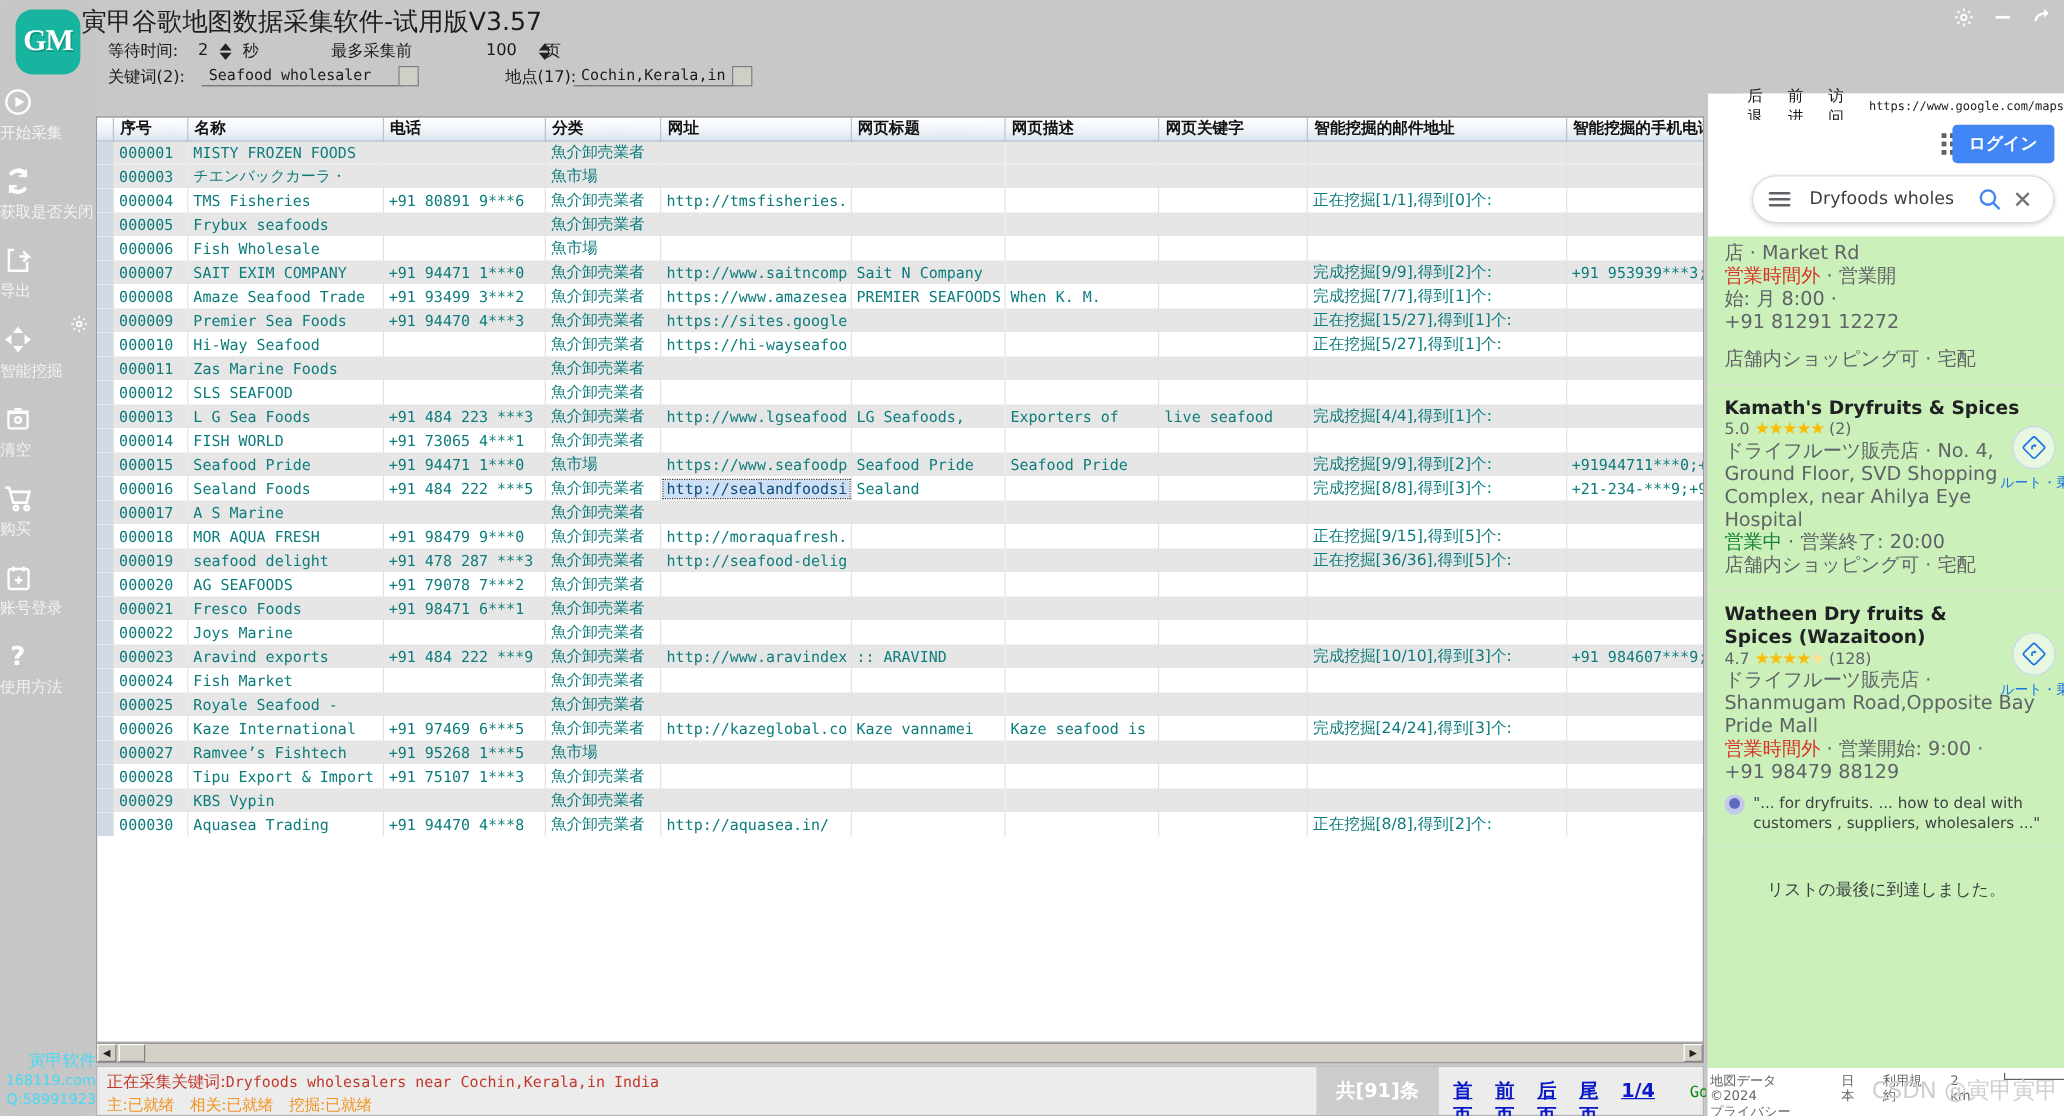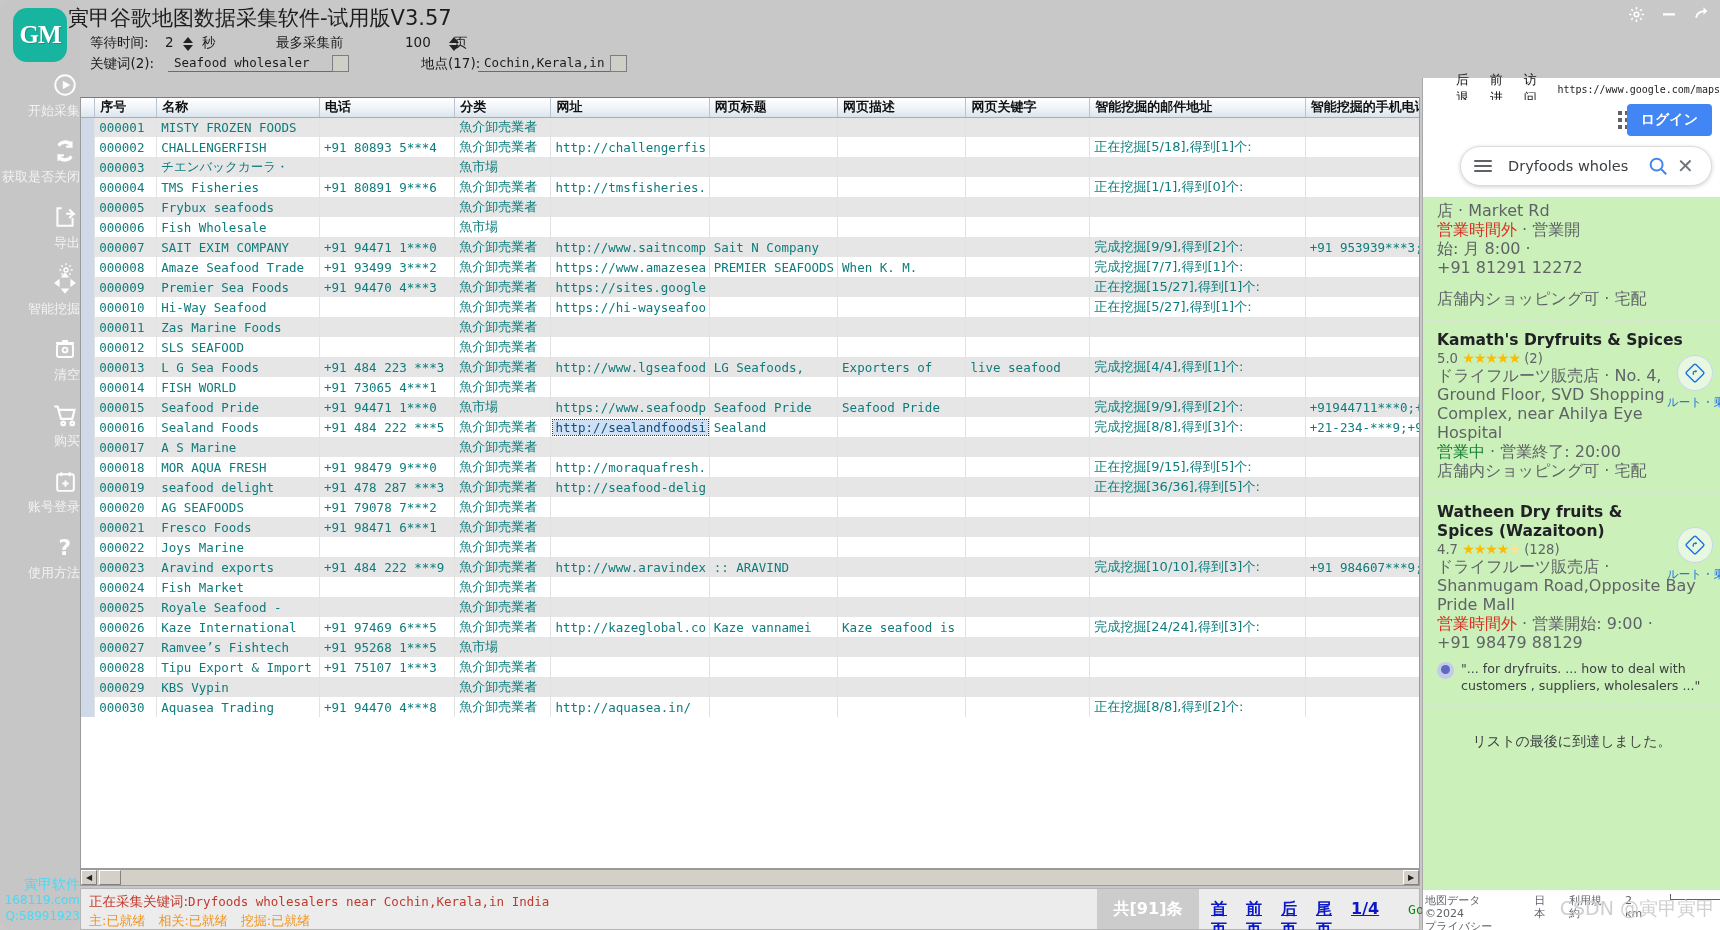--- a/index.html
+++ b/index.html
@@ -20,21 +20,21 @@
   .logo {
     position: absolute; left: 13px; top: 8px; width: 54px; height: 54px;
     background: #17b5a0; border-radius: 14px;
     display: flex; align-items: center; justify-content: center;
     color: #fff; font-weight: bold; font-size: 25px;
     font-family: "Liberation Serif", serif; letter-spacing: -1px;
     text-shadow: 1px 1px 0 rgba(0,0,0,.18);
   }
   .side-items { position: absolute; top: 70px; left: 0; width: 80px; }
   .side-item {
-    display: flex; flex-direction: column; align-items: flex-end;
+    display: flex; flex-direction: column; align-items: flex-start;
     margin-bottom: 16px; cursor: pointer; position: relative;
   }
   .side-item .ico {
     width: 30px; height: 30px; color: #fdfdfd;
     display: flex; align-items: center; justify-content: center;
   }
   .side-item .ico svg { display: block; }
   .side-item .lbl {
     color: #f2f2f2; font-size: 13px; margin-top: 2px;
     font-family: "DejaVu Sans", sans-serif; white-space: nowrap;
@@ -410,33 +410,20 @@
             <td>MISTY FROZEN FOODS</td>
             <td></td>
             <td class="cjk">魚介卸売業者</td>
             <td></td>
             <td></td>
             <td></td>
             <td></td>
             <td class="cjk"></td>
             <td></td>
           </tr>
-          <tr class="even">
-            <td class="rowhdr"></td>
-            <td>000002</td>
-            <td>CHALLENGERFISH</td>
-            <td>+91 80893 5***4</td>
-            <td class="cjk">魚介卸売業者</td>
-            <td>http://challengerfis</td>
-            <td></td>
-            <td></td>
-            <td></td>
-            <td class="cjk">正在挖掘[5/18],得到[1]个:</td>
-            <td></td>
-          </tr>
           <tr class="odd">
             <td class="rowhdr"></td>
             <td>000003</td>
             <td>チエンバックカーラ・</td>
             <td></td>
             <td class="cjk">魚市場</td>
             <td></td>
             <td></td>
             <td></td>
             <td></td>

